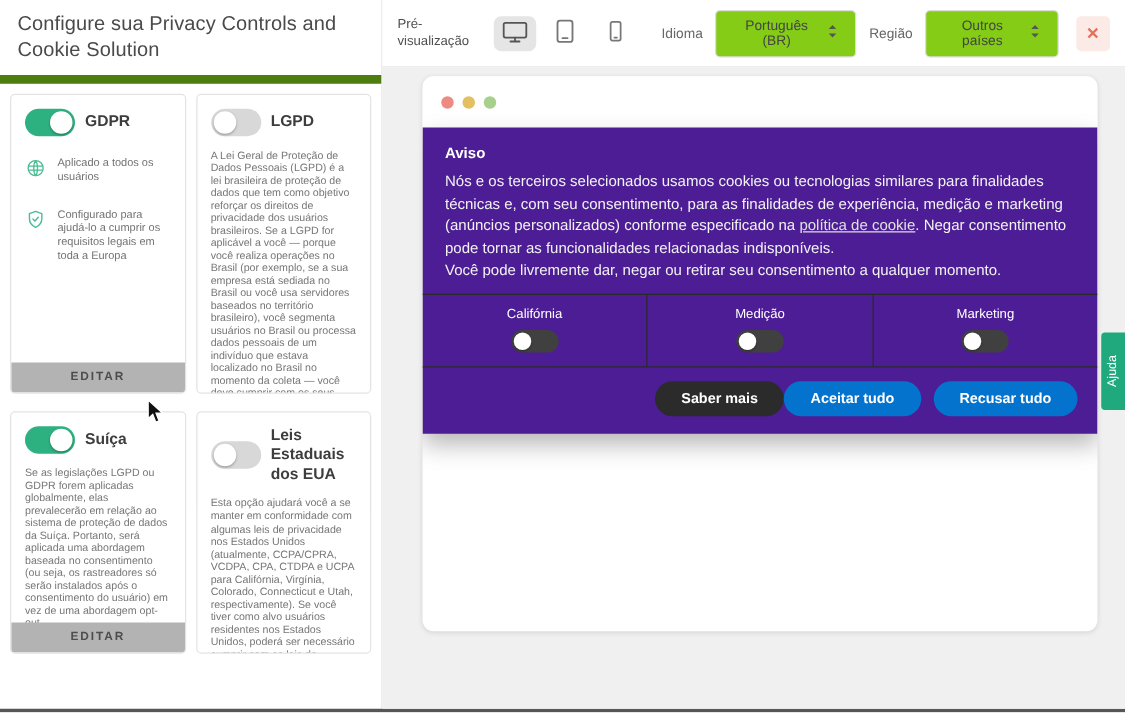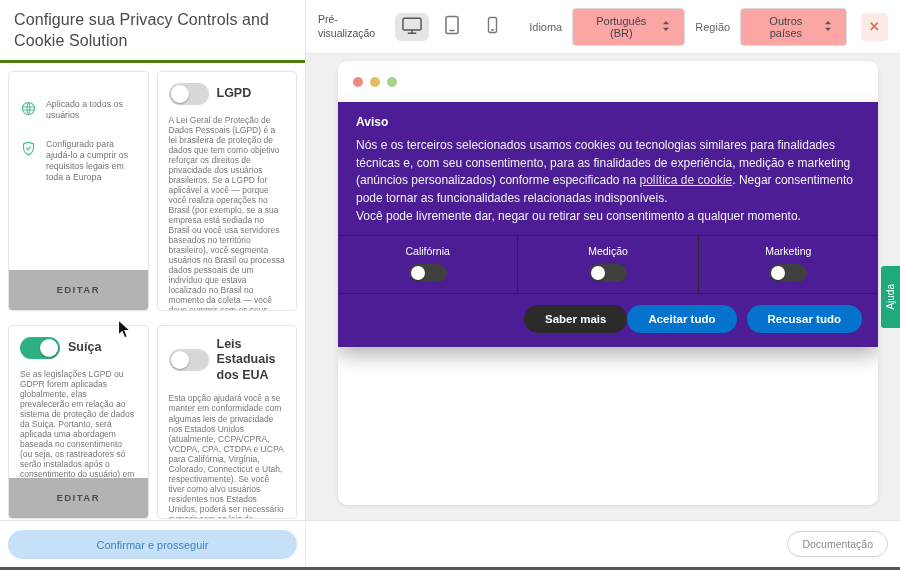--- a/index.html
+++ b/index.html
@@ -2,33 +2,33 @@
 <html style="--toggle-on: #2eb180; --banner-button-blue: #0473ce; --help-green: #1fa97c; --close-red: #e4705a; --confirm-blue-bg: #c6e0f7; --confirm-blue-text: #3d82c4;"><head>
 <meta charset="utf-8">
 <style>
   * { margin:0; padding:0; box-sizing:border-box; }
   html,body { width:900px; height:570px; background:#fff; font-family:"Liberation Sans", sans-serif; }
   .app { position:relative; width:900px; height:570px; display:flex; flex-direction:column; overflow:hidden; background:#fff; }
   .main { flex:1; display:flex; min-height:0; }
 
   
   .left-panel { width:306px; border-right:1px solid #e8e8e8; display:flex; flex-direction:column; background:#fff; }
-  .panel-header { padding:10px 14px 8px; border-bottom:3px solid #4d7c0f; }
+  .panel-header { padding:10px 14px 8px; border-bottom:7px solid #4d7c0f; }
   .panel-header h1 { font-size:16px; font-weight:500; color:#4a4a4a; line-height:1.3; letter-spacing:.1px; }
   .cards { flex:1; display:grid; grid-template-columns:1fr 1fr; grid-template-rows:240px 194px; gap:14px 8px; padding:8px; min-height:0; }
   .card { border:1px solid #e4e4e4; border-radius:4px; background:#fff; display:flex; flex-direction:column; overflow:hidden; }
   .card-body { padding:11px 11px 8px; flex:1; display:flex; flex-direction:column; min-height:0; }
   .card-top { display:flex; align-items:center; gap:8px; }
   .card-label { font-size:12.5px; font-weight:bold; color:#3d3d3d; line-height:1.25; }
   .card-desc { margin-top:10px; font-size:8.5px; line-height:1.18; color:#767676; }
   .features { margin-top:16px; display:flex; flex-direction:column; gap:18px; }
   .feature { display:flex; gap:9px; align-items:flex-start; }
   .f-icon { flex:0 0 17px; margin-top:1px; }
   .f-text { font-size:8.8px; line-height:1.25; color:#737373; }
-  .edit-btn { border:none; width:100%; height:40px; background:#b3b3b3; color:#4d4d4d; font-family:inherit;
+  .edit-btn { border:none; width:100%; height:24px; background:#b3b3b3; color:#4d4d4d; font-family:inherit;
               font-size:9.5px; font-weight:bold; letter-spacing:1.5px; cursor:pointer; }
 
   
   .toggle { position:relative; display:inline-block; border-radius:999px; flex:none; cursor:pointer; }
   .toggle .knob { position:absolute; top:2px; background:#fff; border-radius:50%; box-shadow:0 1px 2px rgba(0,0,0,.3); }
   .toggle.lg { width:40px; height:22px; } .toggle.lg .knob { width:18px; height:18px; }
   .toggle.on  { background:var(--toggle-on,#2eb180); } .toggle.on .knob { right:2px; }
   .toggle.off { background:#d8d8d8; } .toggle.off .knob { left:2px; }
   .toggle.bannerT { width:38px; height:18px; } .toggle.bannerT .knob { width:14px; height:14px; }
   .toggle.bannerT.off { background:#404040; }
@@ -36,21 +36,21 @@
   
   .right-panel { flex:1; display:flex; flex-direction:column; min-width:0; }
   .preview-bar { height:54px; border-bottom:1px solid #e8e8e8; display:flex; align-items:center; padding:0 12px; gap:10px; background:#fff; }
   .pv-label { width:60px; font-size:10.5px; color:#4f4f4f; line-height:1.3; }
   .devices { display:flex; gap:6px; margin-left:10px; }
   .dev { width:34px; height:28px; border:none; background:transparent; border-radius:6px; display:flex; align-items:center; justify-content:center; cursor:pointer; }
   .dev.active { background:#e5e5e5; }
   .spacer { flex:1; }
   .sel-label { font-size:11px; color:#666; }
   .select { display:inline-flex; align-items:center; gap:7px; border:1px solid #dcdcdc; border-radius:4px;
-            background:#fca5a5; padding:6px 14px; font-family:inherit; font-size:11px; color:#444; cursor:pointer; }
+            background:#84cc16; padding:6px 14px; font-family:inherit; font-size:11px; color:#444; cursor:pointer; }
   .close-btn { width:30px; height:28px; border:none; border-radius:4px; background:#fceae6; color:var(--close-red,#e4705a);
                font-size:13px; font-weight:bold; cursor:pointer; margin-left:4px; display:flex; align-items:center; justify-content:center; }
 
   .preview-area { flex:1; background:#f0f0f0; position:relative; min-height:0; }
   .browser-card { position:absolute; left:32px; top:7px; width:540px; height:444px; background:#fff; border-radius:9px;
                   box-shadow:0 1px 4px rgba(0,0,0,.1); overflow:hidden; }
   .chrome { height:41px; display:flex; align-items:center; gap:7px; padding-left:15px; background:#fff; }
   .dot { width:10px; height:10px; border-radius:50%; }
   .dot.red { background:#ee8a80; } .dot.yellow { background:#e2bf63; } .dot.green { background:#a6d08c; }
 
@@ -91,20 +91,26 @@
   <div class="main">
 
     <aside class="left-panel">
       <div class="panel-header">
         <h1>Configure sua Privacy Controls and Cookie Solution</h1>
       </div>
       <div class="cards">
 
         <div class="card">
           <div class="card-body">
+            <div class="card-top">
+              <span class="toggle lg on">
+                  <span class="knob"></span>
+                </span>
+              <span class="card-label">GDPR</span>
+            </div>
             <div class="features">
               <div class="feature">
                 <span class="f-icon">
                   <svg width="17" height="17" viewBox="0 0 24 24" fill="none" stroke="#4bbd93" stroke-width="1.5" stroke-linecap="round">
                       <circle cx="12" cy="12" r="8.5"></circle>
                       <path d="M12 3.5 C9.2 7 9.2 17 12 20.5 M12 3.5 C14.8 7 14.8 17 12 20.5 M4.2 9.8 H19.8 M4.2 14.2 H19.8"></path>
                     </svg>
                 </span>
                 <span class="f-text">Aplicado a todos os usuários</span>
               </div>
@@ -251,28 +257,20 @@
           </div>
         </div>
 
         <div class="help-tab">
           <span>Ajuda</span>
         </div>
       </div>
     </section>
   </div>
 
-  <div class="footer">
-    <div class="footer-left">
-      <button class="confirm-btn">Confirmar e prosseguir</button>
-    </div>
-    <div class="footer-right">
-      <button class="doc-btn">Documentação</button>
-    </div>
-  </div>
   <div class="bottom-edge"></div>
 
   <div class="cursor">
     <svg width="15" height="21" viewBox="0 0 15 21">
         <path d="M1.5 1 L1.5 16 L5.2 12.6 L7.6 18.8 L10.3 17.7 L7.9 11.6 L13 11.4 Z" fill="#111" stroke="#fff" stroke-width="1.1"></path>
       </svg>
   </div>
 </div>
 
 </body></html>

